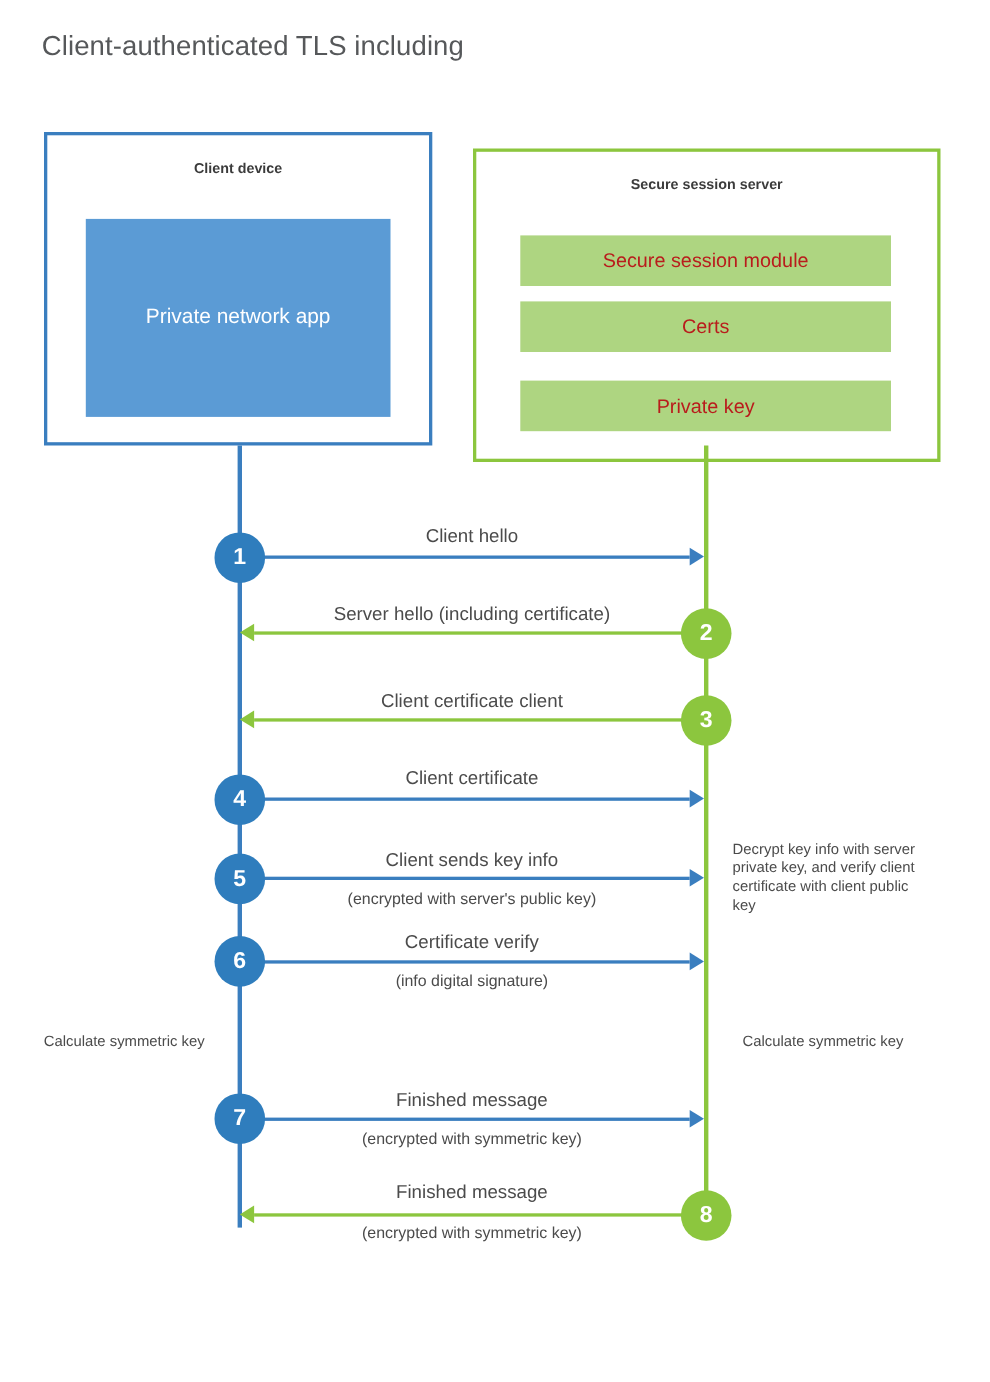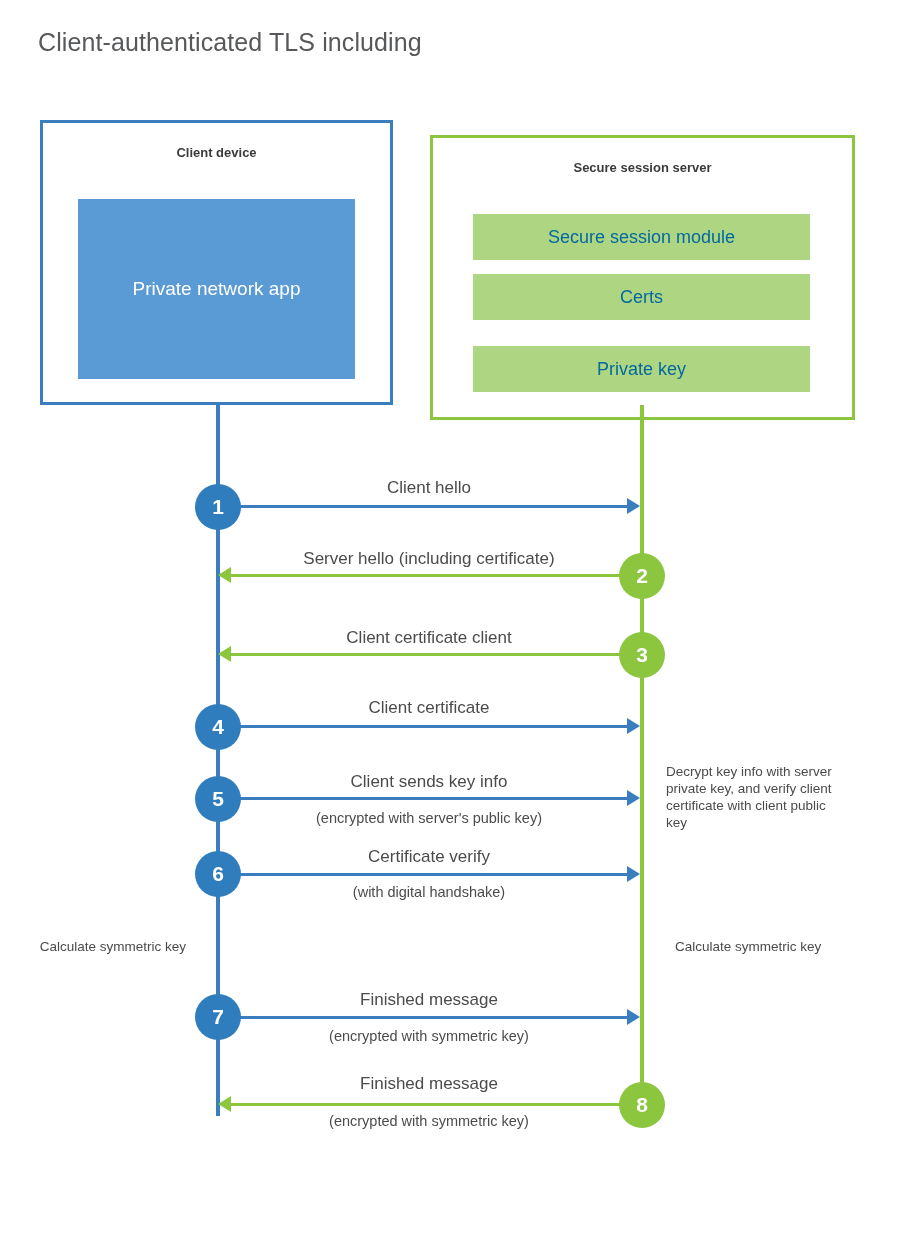--- a/index.html
+++ b/index.html
@@ -81,21 +81,21 @@
     justify-content: center;
     box-sizing: border-box;
   }
 
   .server-bar {
     position: absolute;
     left: 40px;
     width: 337px;
     height: 46px;
     background: #aed581;
-    color: #0369a1;
+    color: #b91c1c;
     font-size: 18px;
     display: flex;
     align-items: center;
     justify-content: center;
     box-sizing: border-box;
   }
   .server-bar.b1 { top: 76px; }
   .server-bar.b2 { top: 136px; }
   .server-bar.b3 { top: 208px; }
 
@@ -222,21 +222,21 @@
   <div class="arrow-head right blue" style="left:627px; top:790px;"></div>
   <div class="step-circle blue" style="left:195px; top:776px;">5</div>
   <div class="msg-sublabel" style="left:218px; top:810px; width:422px;">(encrypted with server's public key)</div>
 
   <div class="side-note right" style="left:666px; top:763px; width:170px;">Decrypt key info with server private key, and verify client certificate with client public key</div>
 
   <div class="msg-label" style="left:218px; top:847px; width:422px;">Certificate verify</div>
   <div class="msg-line blue" style="left:218px; top:873px; width:409px;"></div>
   <div class="arrow-head right blue" style="left:627px; top:866px;"></div>
   <div class="step-circle blue" style="left:195px; top:851px;">6</div>
-  <div class="msg-sublabel" style="left:218px; top:884px; width:422px;">(with digital handshake)</div>
+  <div class="msg-sublabel" style="left:218px; top:884px; width:422px;">(info digital signature)</div>
 
   <div class="side-note left" style="left:30px; top:938px; width:156px;">Calculate symmetric key</div>
   <div class="side-note right" style="left:675px; top:938px; width:160px;">Calculate symmetric key</div>
 
   <div class="msg-label" style="left:218px; top:990px; width:422px;">Finished message</div>
   <div class="msg-line blue" style="left:218px; top:1016px; width:409px;"></div>
   <div class="arrow-head right blue" style="left:627px; top:1009px;"></div>
   <div class="step-circle blue" style="left:195px; top:994px;">7</div>
   <div class="msg-sublabel" style="left:218px; top:1028px; width:422px;">(encrypted with symmetric key)</div>
 

